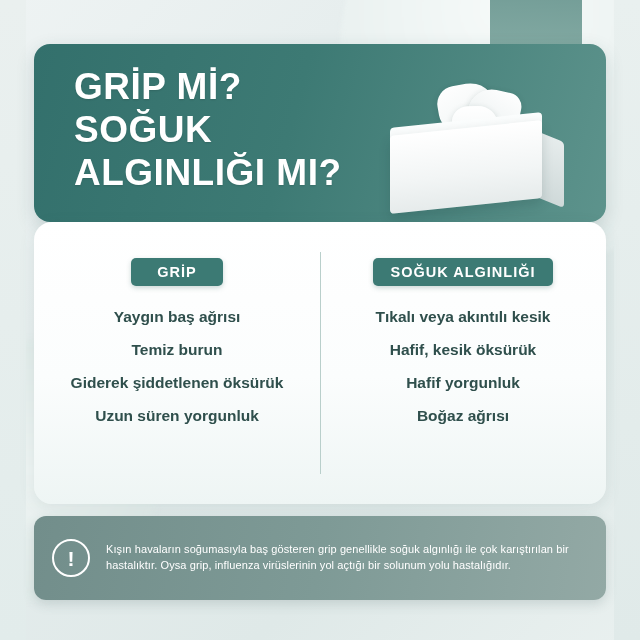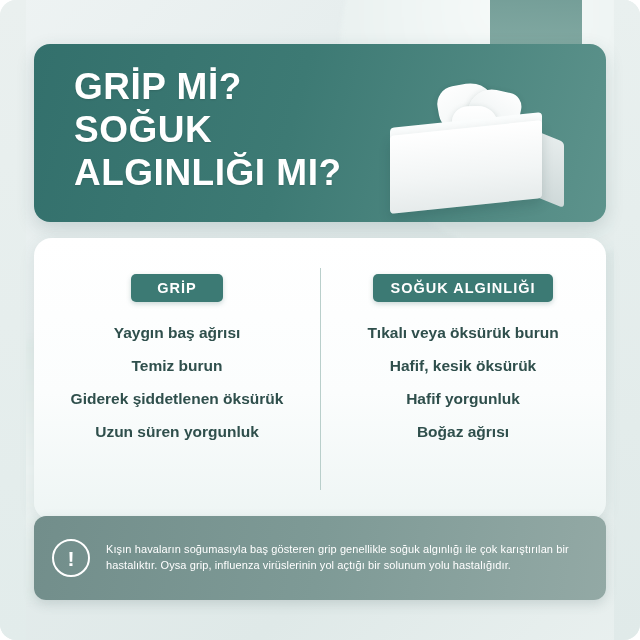--- a/index.html
+++ b/index.html
@@ -12,21 +12,20 @@
     font-family: "Liberation Sans", sans-serif;
     background: #ffffff;
     overflow: hidden;
   }
   .canvas {
     position: relative;
     width: 640px;
     height: 640px;
     background: linear-gradient(135deg, #eef3f3 0%, #e4ecec 40%, #dfe9e8 70%, #e9f0ef 100%);
     overflow: hidden;
-    border-radius: 16px;
   }
   
   .bg-blob-1 {
     position: absolute;
     width: 420px; height: 420px;
     right: -120px; top: -160px;
     border-radius: 50%;
     background: radial-gradient(circle at 40% 40%, #f6faf9 0%, #e7efee 60%, #dfe9e8 100%);
     filter: blur(2px);
   }
@@ -132,21 +131,21 @@
   .sheet-c {
     left: 70px; top: 30px; width: 46px; height: 34px;
     border-radius: 16px 20px 14px 18px;
     transform: rotate(-2deg);
     background: linear-gradient(180deg,#ffffff,#f3f7f7);
   }
 
   
   .card {
     position: absolute;
-    left: 34px; top: 238px;
+    left: 34px; top: 222px;
     width: 572px; height: 282px;
     background: linear-gradient(180deg, #ffffff 0%, #fbfdfd 55%, #eef5f4 100%);
     border-radius: 18px;
     box-shadow: 0 4px 16px rgba(60,100,96,.10);
   }
   .columns {
     position: absolute;
     left: 0; right: 0; top: 36px;
     display: flex;
   }
@@ -261,21 +260,21 @@
           <li class="item">Yaygın baş ağrısı</li>
           <li class="item">Temiz burun</li>
           <li class="item">Giderek şiddetlenen öksürük</li>
           <li class="item">Uzun süren yorgunluk</li>
         </ul>
       </div>
 
       <div class="col">
         <div class="col-title wide">SOĞUK ALGINLIĞI</div>
         <ul class="item-list">
-          <li class="item">Tıkalı veya öksürük burun</li>
+          <li class="item">Tıkalı veya akıntılı kesik</li>
           <li class="item">Hafif, kesik öksürük</li>
           <li class="item">Hafif yorgunluk</li>
           <li class="item">Boğaz ağrısı</li>
         </ul>
       </div>
 
     </div>
   </div>
 
   <div class="footer">

